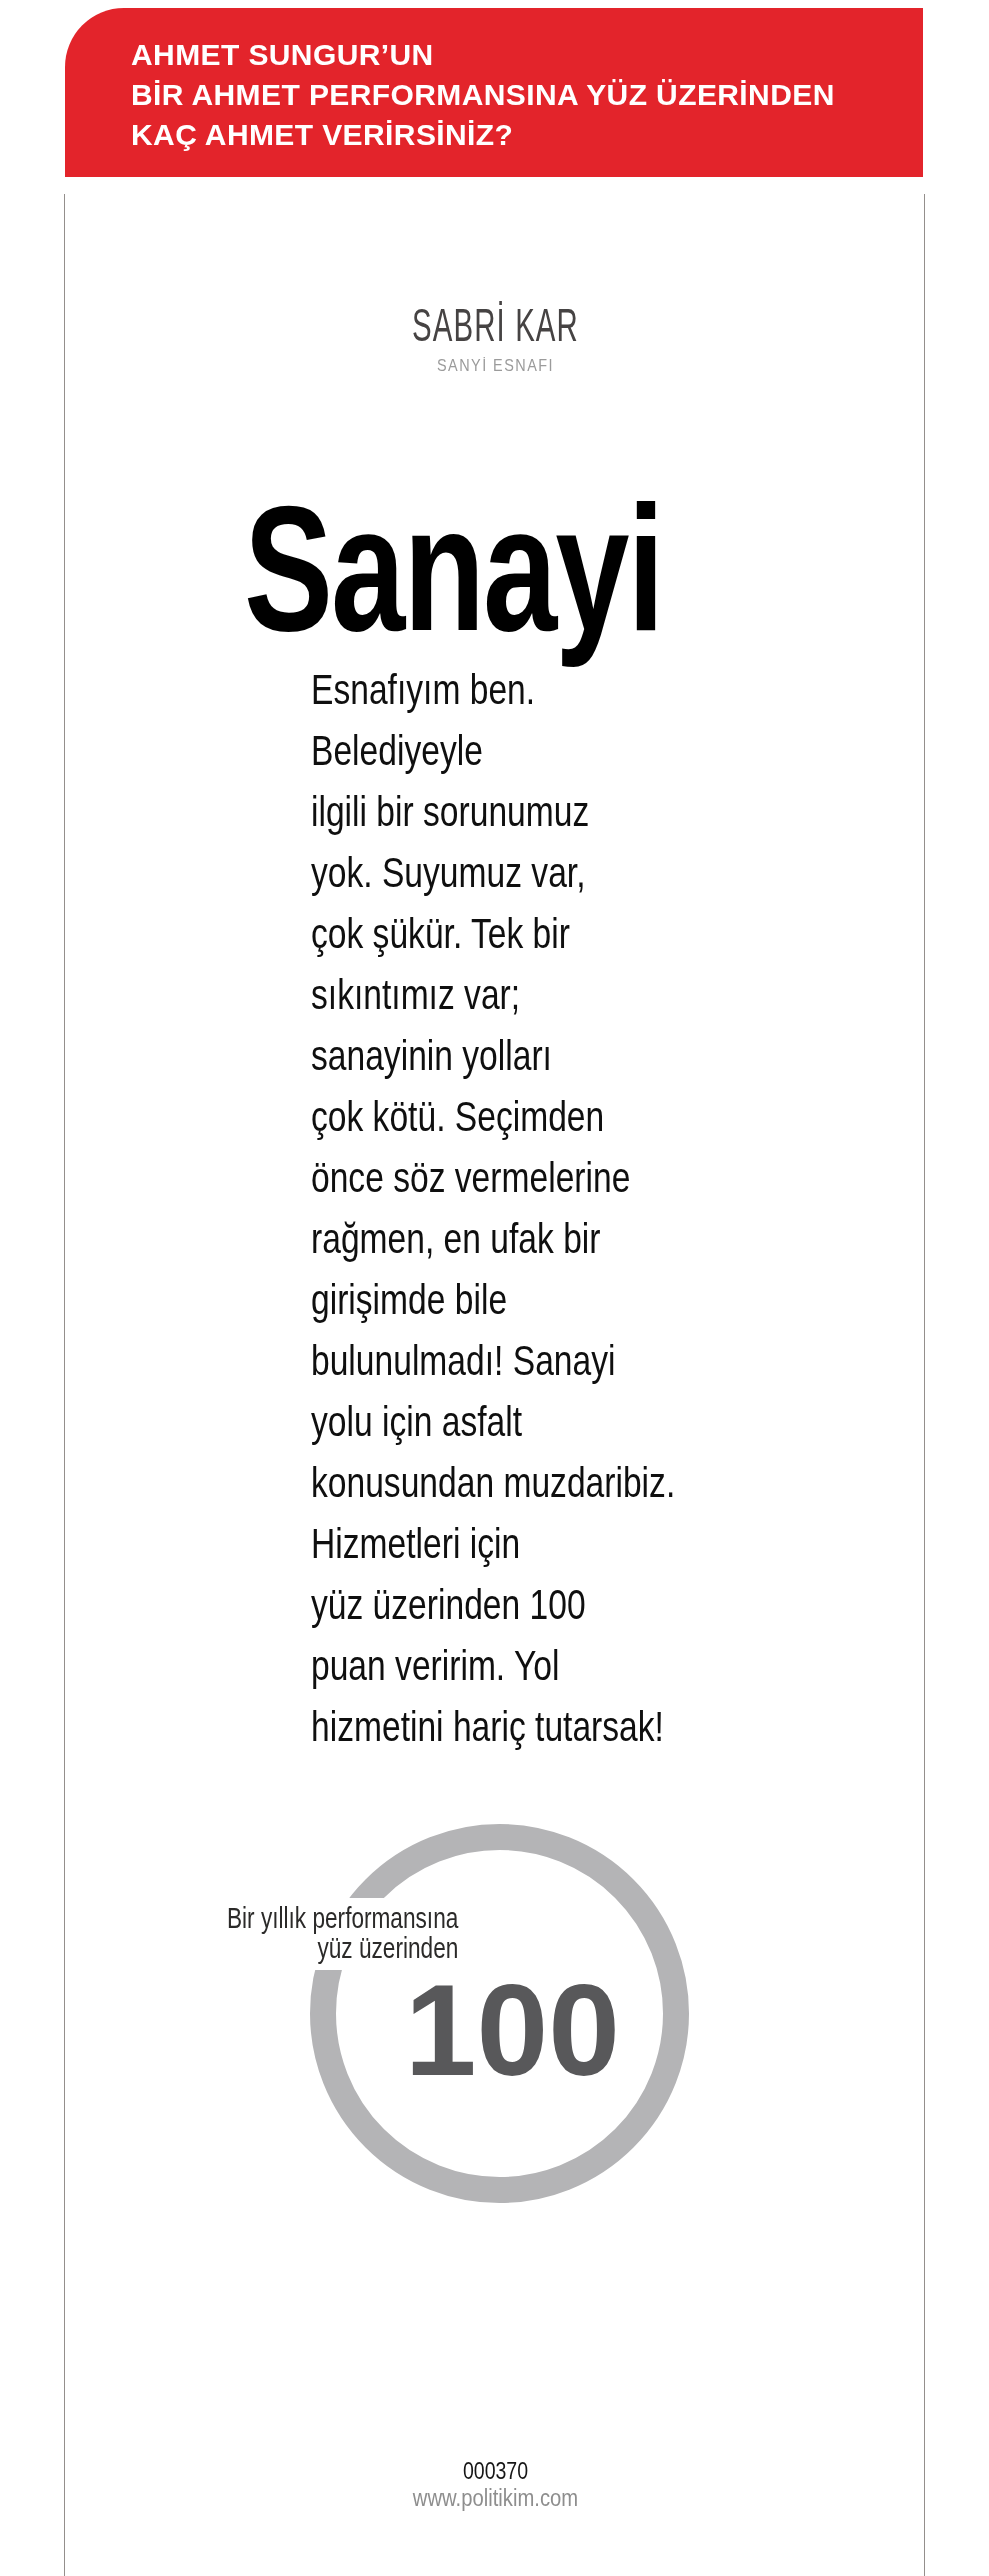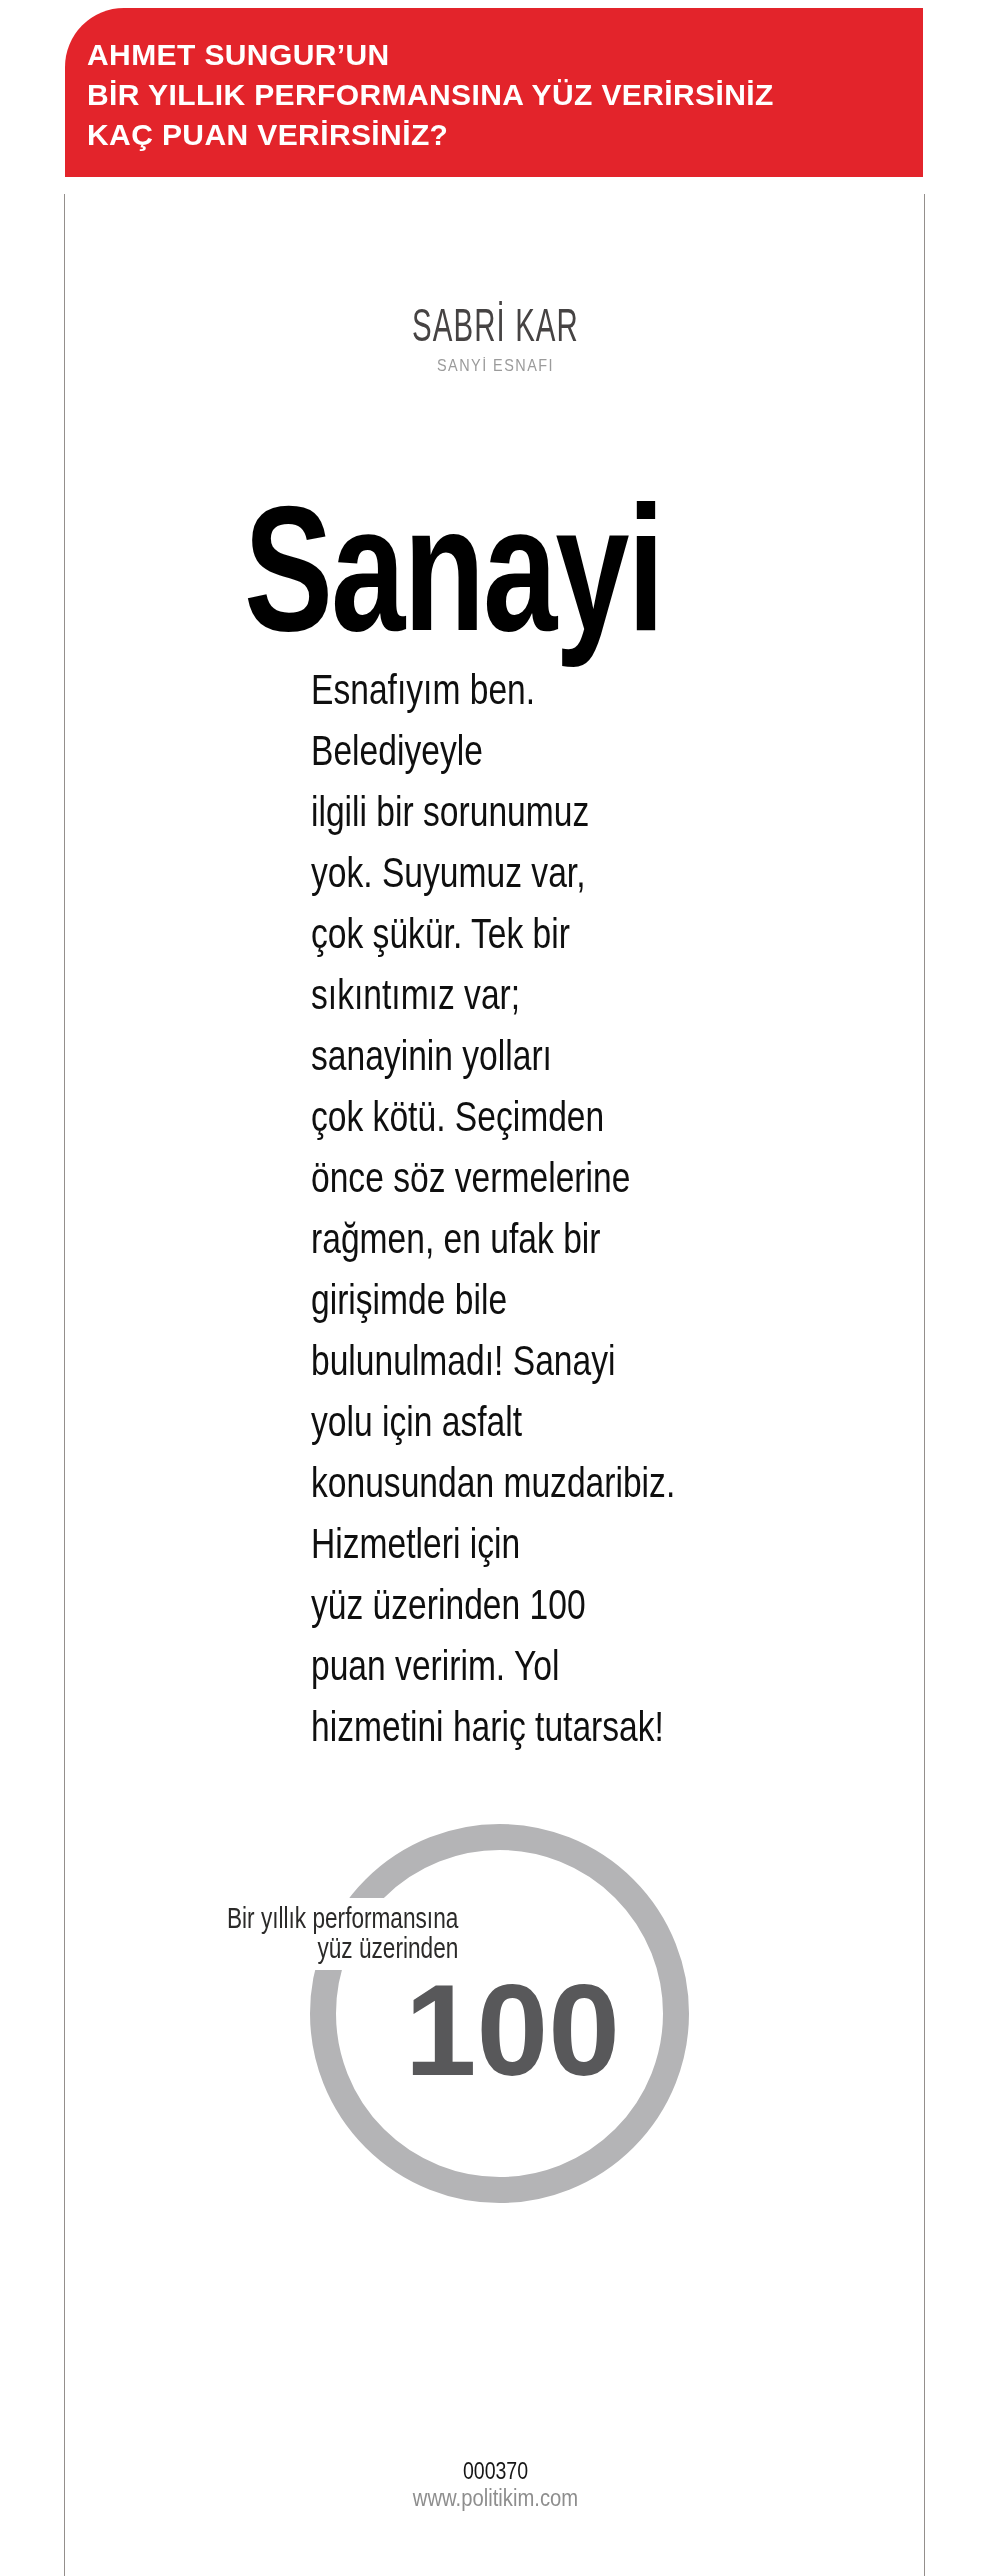--- a/index.html
+++ b/index.html
@@ -10,21 +10,21 @@
     overflow:hidden;
     font-family:"Liberation Sans", sans-serif;
   }
   
   .banner{
     position:absolute;left:65px;top:7.7px;
     width:858px;height:169px;
     background:#e3242b;
     border-top-left-radius:59px;
     box-sizing:border-box;
-    padding:27px 17px 0 22px;
+    padding:27px 17px 0 66px;
   }
   .banner-line{
     color:#ffffff;
     font-weight:bold;
     font-size:30px;
     line-height:40px;
     letter-spacing:0.4px;
     white-space:nowrap;
   }
   
@@ -118,22 +118,22 @@
     transform-origin:center top;
   }
 </style>
 </head>
 <body>
 
 <div class="page">
 
   <div class="banner">
     <div class="banner-line">AHMET SUNGUR’UN</div>
-    <div class="banner-line">BİR YILLIK PERFORMANSINA YÜZ VERİRSİNİZ</div>
-    <div class="banner-line">KAÇ PUAN VERİRSİNİZ?</div>
+    <div class="banner-line">BİR AHMET PERFORMANSINA YÜZ ÜZERİNDEN</div>
+    <div class="banner-line">KAÇ AHMET VERİRSİNİZ?</div>
   </div>
 
   <div class="frame"></div>
 
   <div class="person-name">SABRİ KAR</div>
   <div class="person-role">SANYİ ESNAFI</div>
 
   <div class="headline">Sanayi</div>
 
   <div class="quote">

